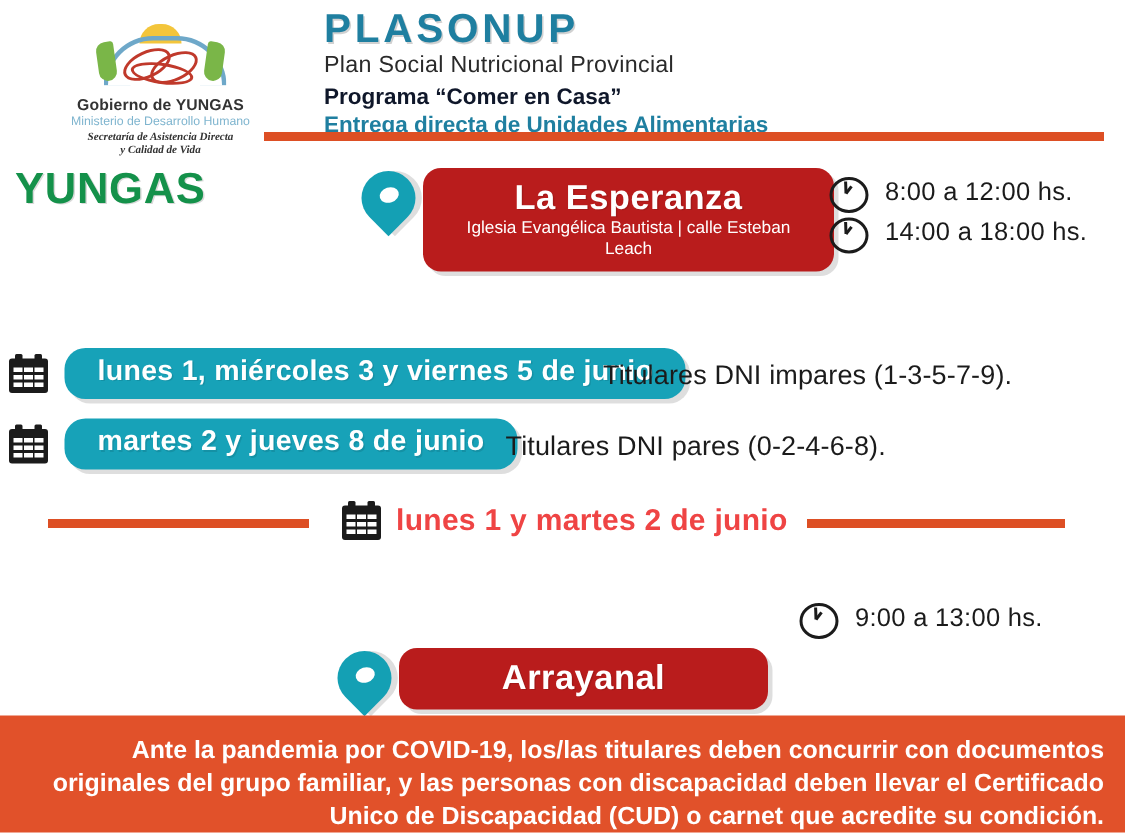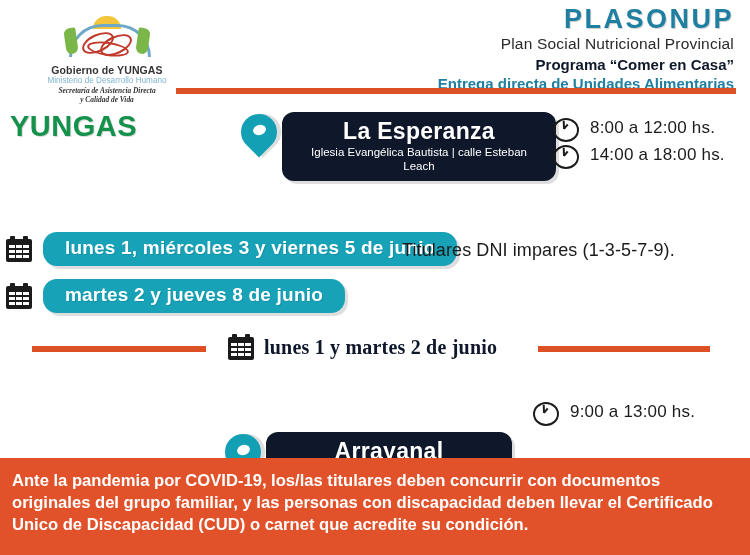--- a/index.html
+++ b/index.html
@@ -27,21 +27,21 @@
   .logo-hands{position:absolute;left:26px;top:14px;width:52px;height:24px;}
   .logo-hands i{position:absolute;display:block;background:transparent;
     border:2.5px solid #c0392b;border-radius:50%;}
   .h1{left:0;top:4px;width:30px;height:14px;border-bottom-color:transparent;border-right-color:transparent;transform:rotate(-25deg);}
   .h2{left:18px;top:6px;width:30px;height:14px;border-top-color:transparent;border-left-color:transparent;transform:rotate(-25deg);}
   .h3{left:6px;top:12px;width:38px;height:10px;border-bottom-color:transparent;transform:rotate(8deg);}
   .logo-t1{font-family:"Liberation Sans", sans-serif;font-size:10.5px;font-weight:bold;color:#333;letter-spacing:.1px;line-height:12px;}
   .logo-t2{font-family:"Liberation Sans", sans-serif;font-size:8.2px;color:#7fb5cf;line-height:10px;}
   .logo-t3{font-family:"Liberation Serif", serif;font-style:italic;font-size:7.4px;font-weight:bold;color:#333;line-height:9px;}
 
-  .head-center{position:absolute;left:204px;top:4px;width:530px;text-align:right;}
+  .head-center{position:absolute;left:216px;top:4px;width:530px;text-align:left;}
   .brand{font-family:"Liberation Sans", sans-serif;font-size:27px;font-weight:bold;
     color:#1f7fa0;letter-spacing:2.5px;line-height:30px;
     text-shadow:1px 1px 0 rgba(0,0,0,.18);}
   .brand-sub{font-family:"Liberation Sans", sans-serif;font-size:15.5px;color:#2a2a2a;
     line-height:19px;letter-spacing:.2px;}
   .prog1{font-family:"Liberation Sans", sans-serif;font-size:15px;font-weight:bold;color:#0f172a;line-height:19px;margin-top:2px;}
   .prog2{font-family:"Liberation Sans", sans-serif;font-size:15px;font-weight:bold;color:#1f7fa0;line-height:19px;}
 
   .rule-top{position:absolute;left:176px;top:88px;width:560px;height:6px;background:#dd4f24;}
 
@@ -52,21 +52,21 @@
 
   
   .pin{position:relative;width:44px;height:52px;flex:0 0 44px;}
   .pin .drop{position:absolute;left:3px;top:2px;width:36px;height:36px;
     background:#14a0b4;border-radius:50% 50% 50% 0;transform:rotate(-45deg);
     box-shadow:3px 3px 0 rgba(0,0,0,.13);}
   .pin .hole{position:absolute;left:15px;top:13px;width:13px;height:10px;
     background:#ffffff;border-radius:50%;transform:rotate(-18deg);}
 
   
-  .card{background:#0f172a;border-radius:12px;box-shadow:3px 3px 0 rgba(0,0,0,.13);
+  .card{background:#b91c1c;border-radius:12px;box-shadow:3px 3px 0 rgba(0,0,0,.13);
     color:#fff;text-align:center;padding:6px 16px 8px;}
   .card-title{font-family:"Liberation Sans", sans-serif;font-weight:bold;font-size:23px;
     line-height:27px;letter-spacing:.3px;text-shadow:1px 1px 0 rgba(0,0,0,.12);}
   .card-sub{font-family:"Liberation Sans", sans-serif;font-size:11.5px;line-height:14px;}
 
   .row-esperanza{position:absolute;left:238px;top:112px;display:flex;align-items:flex-start;}
   .esperanza-card{width:242px;}
 
   
   .clock{position:relative;width:24px;height:24px;flex:0 0 24px;}
@@ -104,29 +104,29 @@
     text-shadow:1px 1px 0 rgba(0,0,0,.10);}
   .dni{position:absolute;font-family:"Liberation Sans", sans-serif;font-size:18px;color:#1b1b1b;letter-spacing:.1px;}
   .dni.d1{left:402px;top:240px;}
   .dni.d2{left:337px;top:287px;}
 
   
   .mid{position:absolute;left:0;top:334px;width:750px;height:32px;}
   .mid .bar-l{position:absolute;left:32px;top:12px;width:174px;height:6px;background:#dd4f24;}
   .mid .bar-r{position:absolute;left:538px;top:12px;width:172px;height:6px;background:#dd4f24;}
   .mid .mid-inner{position:absolute;left:228px;top:0;display:flex;align-items:center;gap:10px;}
-  .mid-txt{font-family:Liberation Serif, serif;font-weight:bold;font-size:20px;color:#0f172a;letter-spacing:.2px;}
+  .mid-txt{font-family:Liberation Sans, sans-serif;font-weight:bold;font-size:20px;color:#ef4444;letter-spacing:.2px;}
 
   .row-arrayanal{position:absolute;left:222px;top:384px;display:flex;align-items:flex-start;margin-top:48px;}
   .arrayanal-card{width:214px;}
 
   .times2{position:absolute;left:533px;top:398px;}
 
   
-  .footer{position:absolute;left:0;bottom:0;width:750px;height:97px;background:#e1512a;}
+  .footer{position:absolute;left:0;bottom:0;width:750px;height:78px;background:#e1512a;text-align:right;}
   .footer p{margin:0;padding:12px 14px 0 12px;color:#ffffff;
     font-family:"Liberation Sans", sans-serif;font-weight:bold;font-size:16.6px;line-height:22px;letter-spacing:0;}
 </style>
 </head>
 <body>
 
 <div class="page">
 
   <div class="header">
 
@@ -224,20 +224,21 @@
           <span></span>
           <span></span>
           <span></span>
           <span></span>
           <span></span>
           <span></span>
         </span>
     </span>
     <span class="pill">martes 2 y jueves 8 de junio</span>
   </div>
+  <div class="dni d2">Titulares DNI pares (0-2-4-6-8).</div>
 
   <div class="mid">
     <div class="bar-l"></div>
     <div class="bar-r"></div>
     <div class="mid-inner">
       <span class="cal">
         <i class="tab-l"></i>
           <i class="tab-r"></i>
           <i class="body"></i>
         <span class="grid">

